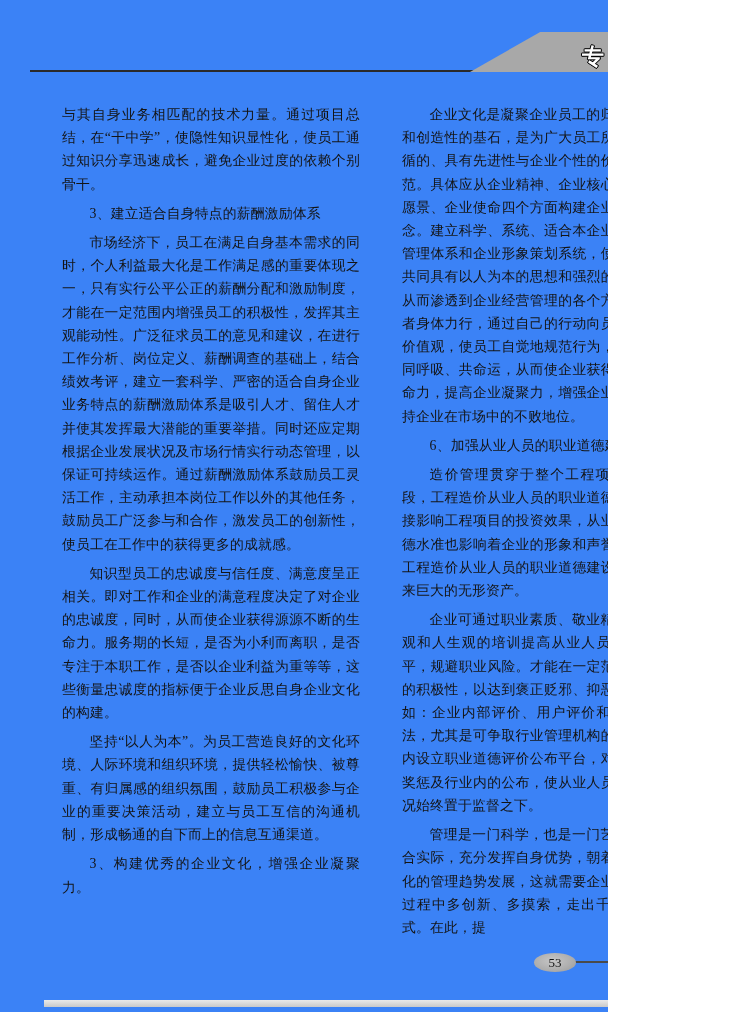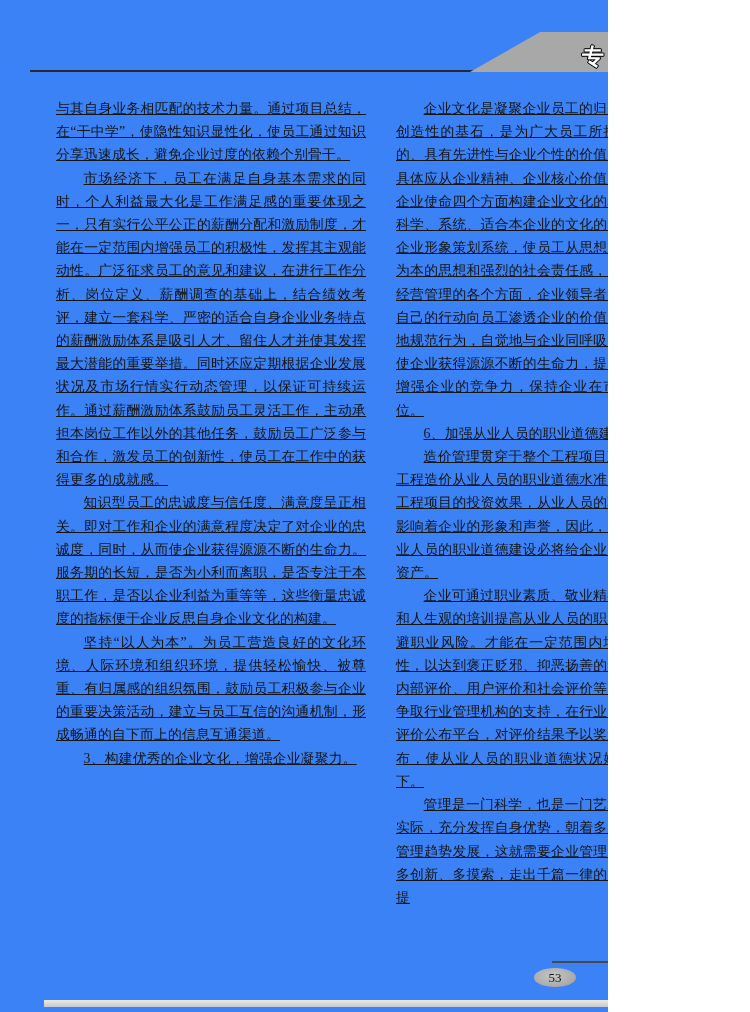--- a/index.html
+++ b/index.html
@@ -52,25 +52,24 @@
     top: 97px;
     width: 310px;
     font-size: 13.8px;
     line-height: 23.2px;
     letter-spacing: 0.2px;
     text-align: justify;
   }
   .column-left  { left: 56px; }
   .column-right { left: 396px; }
   .column p, .column h3 {
-    margin: 0; padding: 0;
+    margin: 6px; padding: 0;
     font-size: inherit;
     line-height: inherit;
     font-weight: normal;
-    text-decoration: underline;
   }
   .para         { text-indent: 2em; }
   .para-cont    { text-indent: 0; }
   .heading      { text-indent: 2em; font-weight: bold; }
   .section-head { text-indent: 2em; font-weight: bold; }
 
   
   .sidebar-rule {
     position: absolute;
     left: 695px; top: 588px;
@@ -105,41 +104,41 @@
   .page-number-ellipse {
     position: absolute;
     left: 534px; top: 953px;
     width: 42px; height: 19px;
     border-radius: 50%;
     background: radial-gradient(ellipse at 45% 40%, #c6c6c6 0%, #adadad 60%, #989898 100%);
     text-align: center;
     line-height: 19px;
     font-size: 13px;
     color: #111;
-    margin-top: 15px;
   }
   .bottom-scan-band {
     position: absolute;
     left: 44px; top: 1000px;
     width: 706px; height: 7px;
     background: linear-gradient(to bottom, #eaeaea, #c9c9c9);
   }
 </style>
 </head>
 <body>
 
 <div class="page">
 
   <div class="header-rule"></div>
   <div class="banner"></div>
   <div class="banner-edge"></div>
   <div class="banner-title">专业论坛</div>
 
   <div class="column column-left">
     <p class="para-cont">与其自身业务相匹配的技术力量。通过项目总结，在“干中学”，使隐性知识显性化，使员工通过知识分享迅速成长，避免企业过度的依赖个别骨干。</p>
+    <h3 class="heading">3、建立适合自身特点的薪酬激励体系</h3>
     <p class="para">市场经济下，员工在满足自身基本需求的同时，个人利益最大化是工作满足感的重要体现之一，只有实行公平公正的薪酬分配和激励制度，才能在一定范围内增强员工的积极性，发挥其主观能动性。广泛征求员工的意见和建议，在进行工作分析、岗位定义、薪酬调查的基础上，结合绩效考评，建立一套科学、严密的适合自身企业业务特点的薪酬激励体系是吸引人才、留住人才并使其发挥最大潜能的重要举措。同时还应定期根据企业发展状况及市场行情实行动态管理，以保证可持续运作。通过薪酬激励体系鼓励员工灵活工作，主动承担本岗位工作以外的其他任务，鼓励员工广泛参与和合作，激发员工的创新性，使员工在工作中的获得更多的成就感。</p>
     <p class="para">知识型员工的忠诚度与信任度、满意度呈正相关。即对工作和企业的满意程度决定了对企业的忠诚度，同时，从而使企业获得源源不断的生命力。服务期的长短，是否为小利而离职，是否专注于本职工作，是否以企业利益为重等等，这些衡量忠诚度的指标便于企业反思自身企业文化的构建。</p>
     <p class="para">坚持“以人为本”。为员工营造良好的文化环境、人际环境和组织环境，提供轻松愉快、被尊重、有归属感的组织氛围，鼓励员工积极参与企业的重要决策活动，建立与员工互信的沟通机制，形成畅通的自下而上的信息互通渠道。</p>
     <h3 class="heading">3、构建优秀的企业文化，增强企业凝聚力。</h3>
   </div>
 
   <div class="column column-right">
     <p class="para">企业文化是凝聚企业员工的归属感、积极性和创造性的基石，是为广大员工所接受的并同遵循的、具有先进性与企业个性的价值观和行为规范。具体应从企业精神、企业核心价值观、企业愿景、企业使命四个方面构建企业文化的核心理念。建立科学、系统、适合本企业的文化的质量管理体系和企业形象策划系统，使员工从思想上共同具有以人为本的思想和强烈的社会责任感，从而渗透到企业经营管理的各个方面，企业领导者身体力行，通过自己的行动向员工渗透企业的价值观，使员工自觉地规范行为，自觉地与企业同呼吸、共命运，从而使企业获得源源不断的生命力，提高企业凝聚力，增强企业的竞争力，保持企业在市场中的不败地位。</p>
     <h3 class="heading">6、加强从业人员的职业道德建设</h3>
     <p class="para">造价管理贯穿于整个工程项目建设的各阶段，工程造价从业人员的职业道德水准高低，直接影响工程项目的投资效果，从业人员的职业道德水准也影响着企业的形象和声誉，因此，加强工程造价从业人员的职业道德建设必将给企业带来巨大的无形资产。</p>

